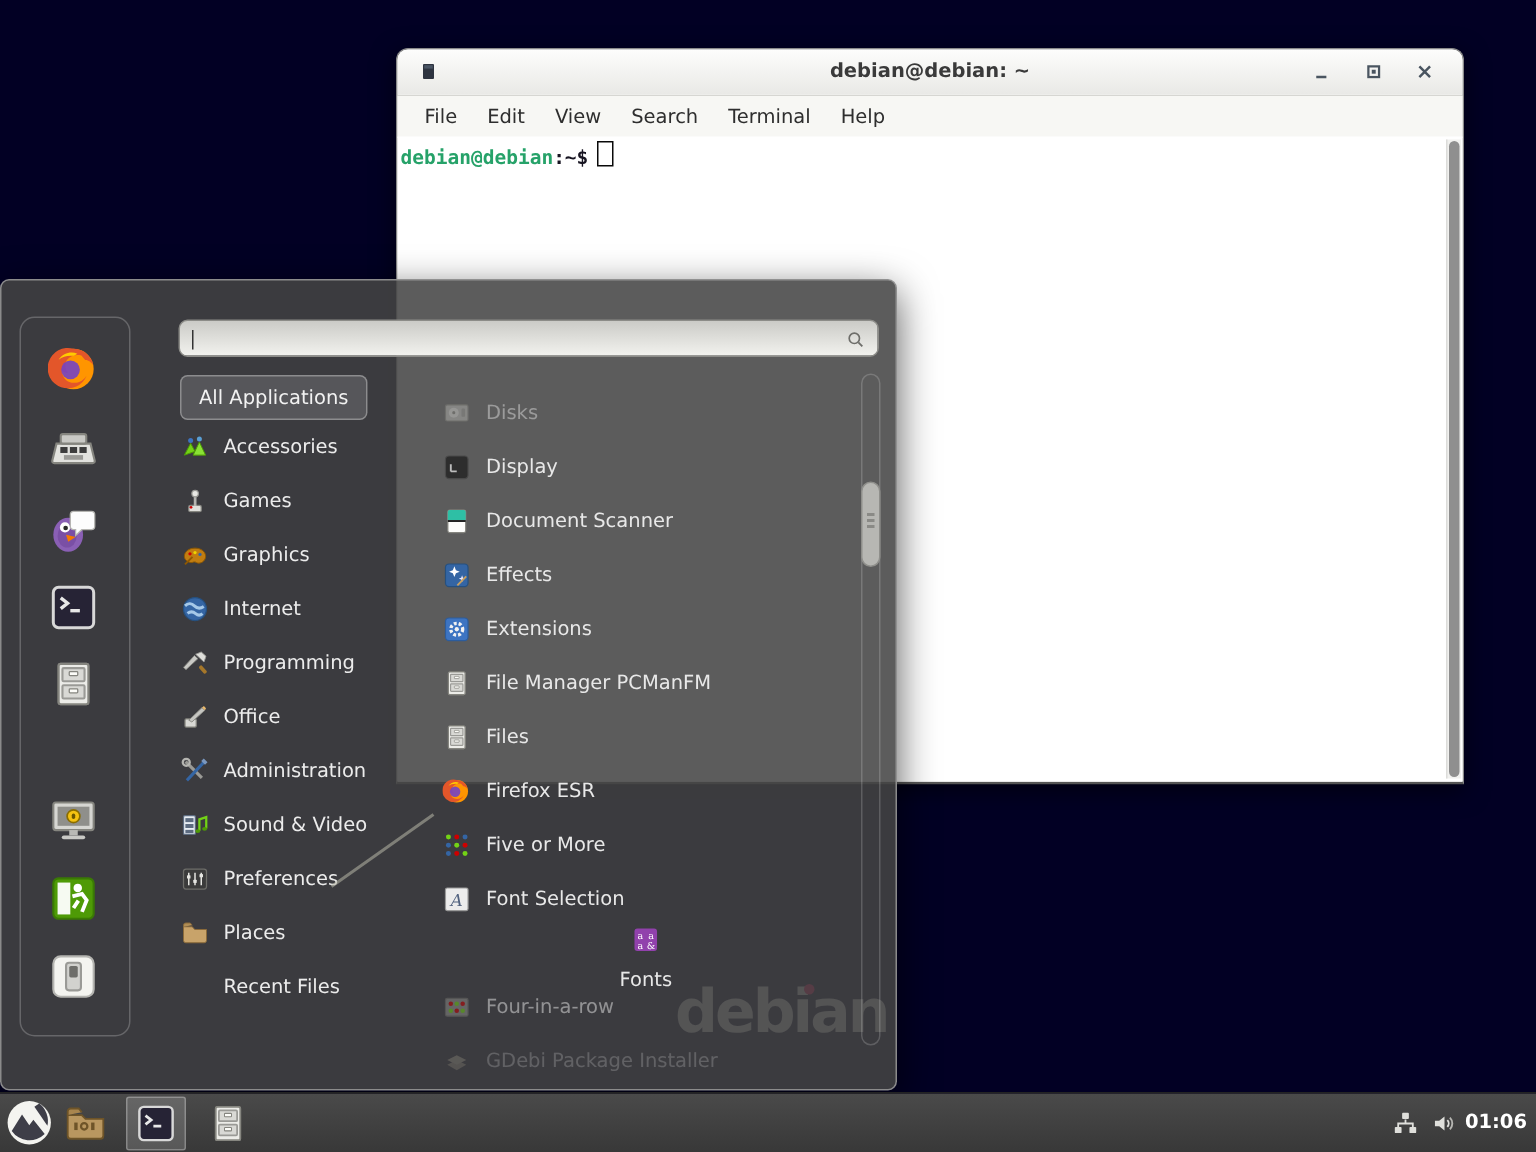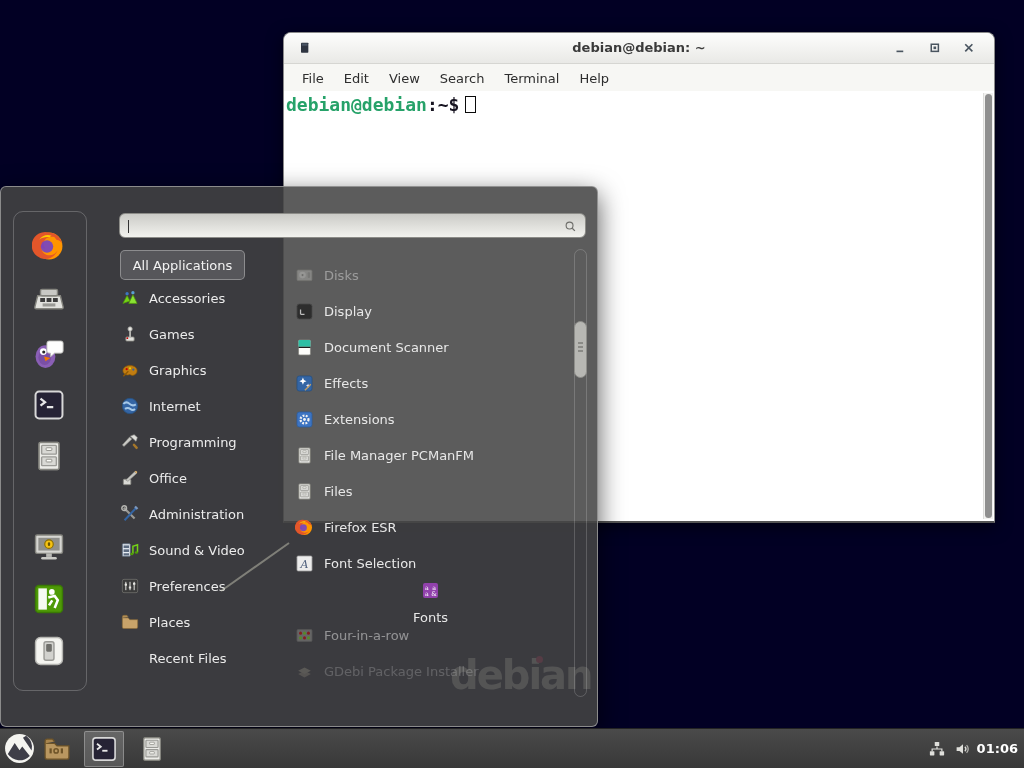--- a/index.html
+++ b/index.html
@@ -8,32 +8,32 @@
 
   
   #watermark{position:absolute;left:450px;top:652px;font-size:40px;font-weight:bold;
     letter-spacing:-2px;color:#c8c8c8;opacity:.95;}
   #watermark .wm-dot{position:absolute;left:86px;top:4px;width:7px;height:7px;border-radius:50%;
     background:#d70a53;}
 
   
   #terminal{position:absolute;left:264px;top:32px;width:712px;height:491px;background:#fff;
     border:1px solid #8a8a8a;border-bottom:2px solid #555;border-radius:8px 8px 0 0;
-    box-shadow:0 4px 16px rgba(0,0,0,.55);box-sizing:border-box;margin-left:19px;}
+    box-shadow:0 4px 16px rgba(0,0,0,.55);box-sizing:border-box;}
   .titlebar{position:relative;height:30px;background:linear-gradient(#fdfdfc,#e9e9e6);
     border-bottom:1px solid #d6d6d2;border-radius:7px 7px 0 0;}
   .tb-icon{position:absolute;left:13px;top:7px;width:16px;height:16px;}
   .tb-title{position:absolute;left:0;right:0;top:0;line-height:30px;text-align:center;
     font-size:13px;font-weight:bold;color:#3a3a3a;}
   .winctl{position:absolute;top:6px;width:18px;height:18px;cursor:default;}
   #win-min{right:84px;} #win-max{right:50px;} #win-close{right:16px;}
   .menubar{height:28px;background:#f7f7f4;display:flex;align-items:center;padding-left:8px;}
   .mb-item{padding:0 10px;font-size:13px;color:#2e2e2e;}
   .tcontent{position:absolute;left:0;top:58px;right:0;bottom:0;background:#fff;
-    font-family:"DejaVu Sans Mono",monospace;font-size:18px;font-weight:bold;padding:3px 2px;
+    font-family:"DejaVu Sans Mono",monospace;font-size:13px;font-weight:bold;padding:3px 2px;
     box-sizing:border-box;}
   .prompt-user{color:#26a269;} .prompt-rest{color:#171421;}
   .cursor{display:inline-block;width:9px;height:15px;border:1.5px solid #0a0a0a;
     margin-left:6px;vertical-align:-2px;}
   .tscroll{position:absolute;top:2px;right:1px;bottom:2px;width:9px;background:#f1f1ef;
     border-left:1px solid #dcdcda;}
   .tthumb{position:absolute;left:1px;right:1px;top:1px;height:424px;background:#8f8f8f;
     border-radius:4px;}
 
   
@@ -355,20 +355,34 @@
           <span class="ai"><svg width="19" height="19" viewBox="0 0 24 24">
               <circle cx="12" cy="12" r="9.5" fill="#ff9500"></circle>
               <path d="M12 2.5a9.5 9.5 0 0 1 9.3 7.7c-.8-1.3-2.6-2.6-3.8-2.4l-1.8-2.2c-2.6-.6-5.2.1-6.7 2.1-1.3 1.8-1.1 4.6.5 6.1-1 .2-2.1-.3-2.8-1.1-.2 2.3 1.1 4.5 3.3 5.4 3.1 1.2 6.7-.3 8.2-3.1A9.5 9.5 0 1 1 12 2.5z" fill="#e3562a"></path>
               <circle cx="10.6" cy="12.4" r="4.4" fill="#7443c4" opacity=".9"></circle>
               <path d="M5 7.6C7 4.6 10.8 3.5 13.8 4.8l-1.6 1C9.6 5.5 6.8 6 5 7.6z" fill="#ffcb00"></path>
             </svg></span>
           <span class="al">Firefox ESR</span>
         </div>
         <div class="app-row" style="opacity: 1;">
           <span class="ai"><svg width="19" height="19" viewBox="0 0 24 24">
+              <circle cx="5" cy="5" r="2.1" fill="#73d216"></circle>
+              <circle cx="12" cy="5" r="2.1" fill="#cc0000"></circle>
+              <circle cx="19" cy="5" r="2.1" fill="#3465a4"></circle>
+              <circle cx="5" cy="12" r="2.1" fill="#3465a4"></circle>
+              <circle cx="12" cy="12" r="2.1" fill="#73d216"></circle>
+              <circle cx="19" cy="12" r="2.1" fill="#cc0000"></circle>
+              <circle cx="5" cy="19" r="2.1" fill="#3465a4"></circle>
+              <circle cx="12" cy="19" r="2.1" fill="#cc0000"></circle>
+              <circle cx="19" cy="19" r="2.1" fill="#73d216"></circle>
+            </svg></span>
+          <span class="al">Five or More</span>
+        </div>
+        <div class="app-row" style="opacity: 1;">
+          <span class="ai"><svg width="19" height="19" viewBox="0 0 24 24">
               <rect x="2.5" y="2.5" width="19" height="19" rx="1.5" fill="#ececec" stroke="#9a9a9a"></rect>
               <text x="12" y="17.5" text-anchor="middle" font-size="14" font-family="DejaVu Serif,serif" font-style="italic" fill="#51627f">A</text>
             </svg></span>
           <span class="al">Font Selection</span>
         </div>
         <div class="app-row" style="opacity: 1; flex-direction: column;">
           <span class="ai"><svg width="19" height="19" viewBox="0 0 24 24">
               <rect x="2.5" y="2.5" width="19" height="19" rx="2.5" fill="#9141ac"></rect>
               <text x="7.5" y="11" text-anchor="middle" font-size="8" fill="#fff" font-family="DejaVu Serif,serif">a</text>
               <text x="16.5" y="11" text-anchor="middle" font-size="8" fill="#fff" font-family="DejaVu Serif,serif">a</text>

